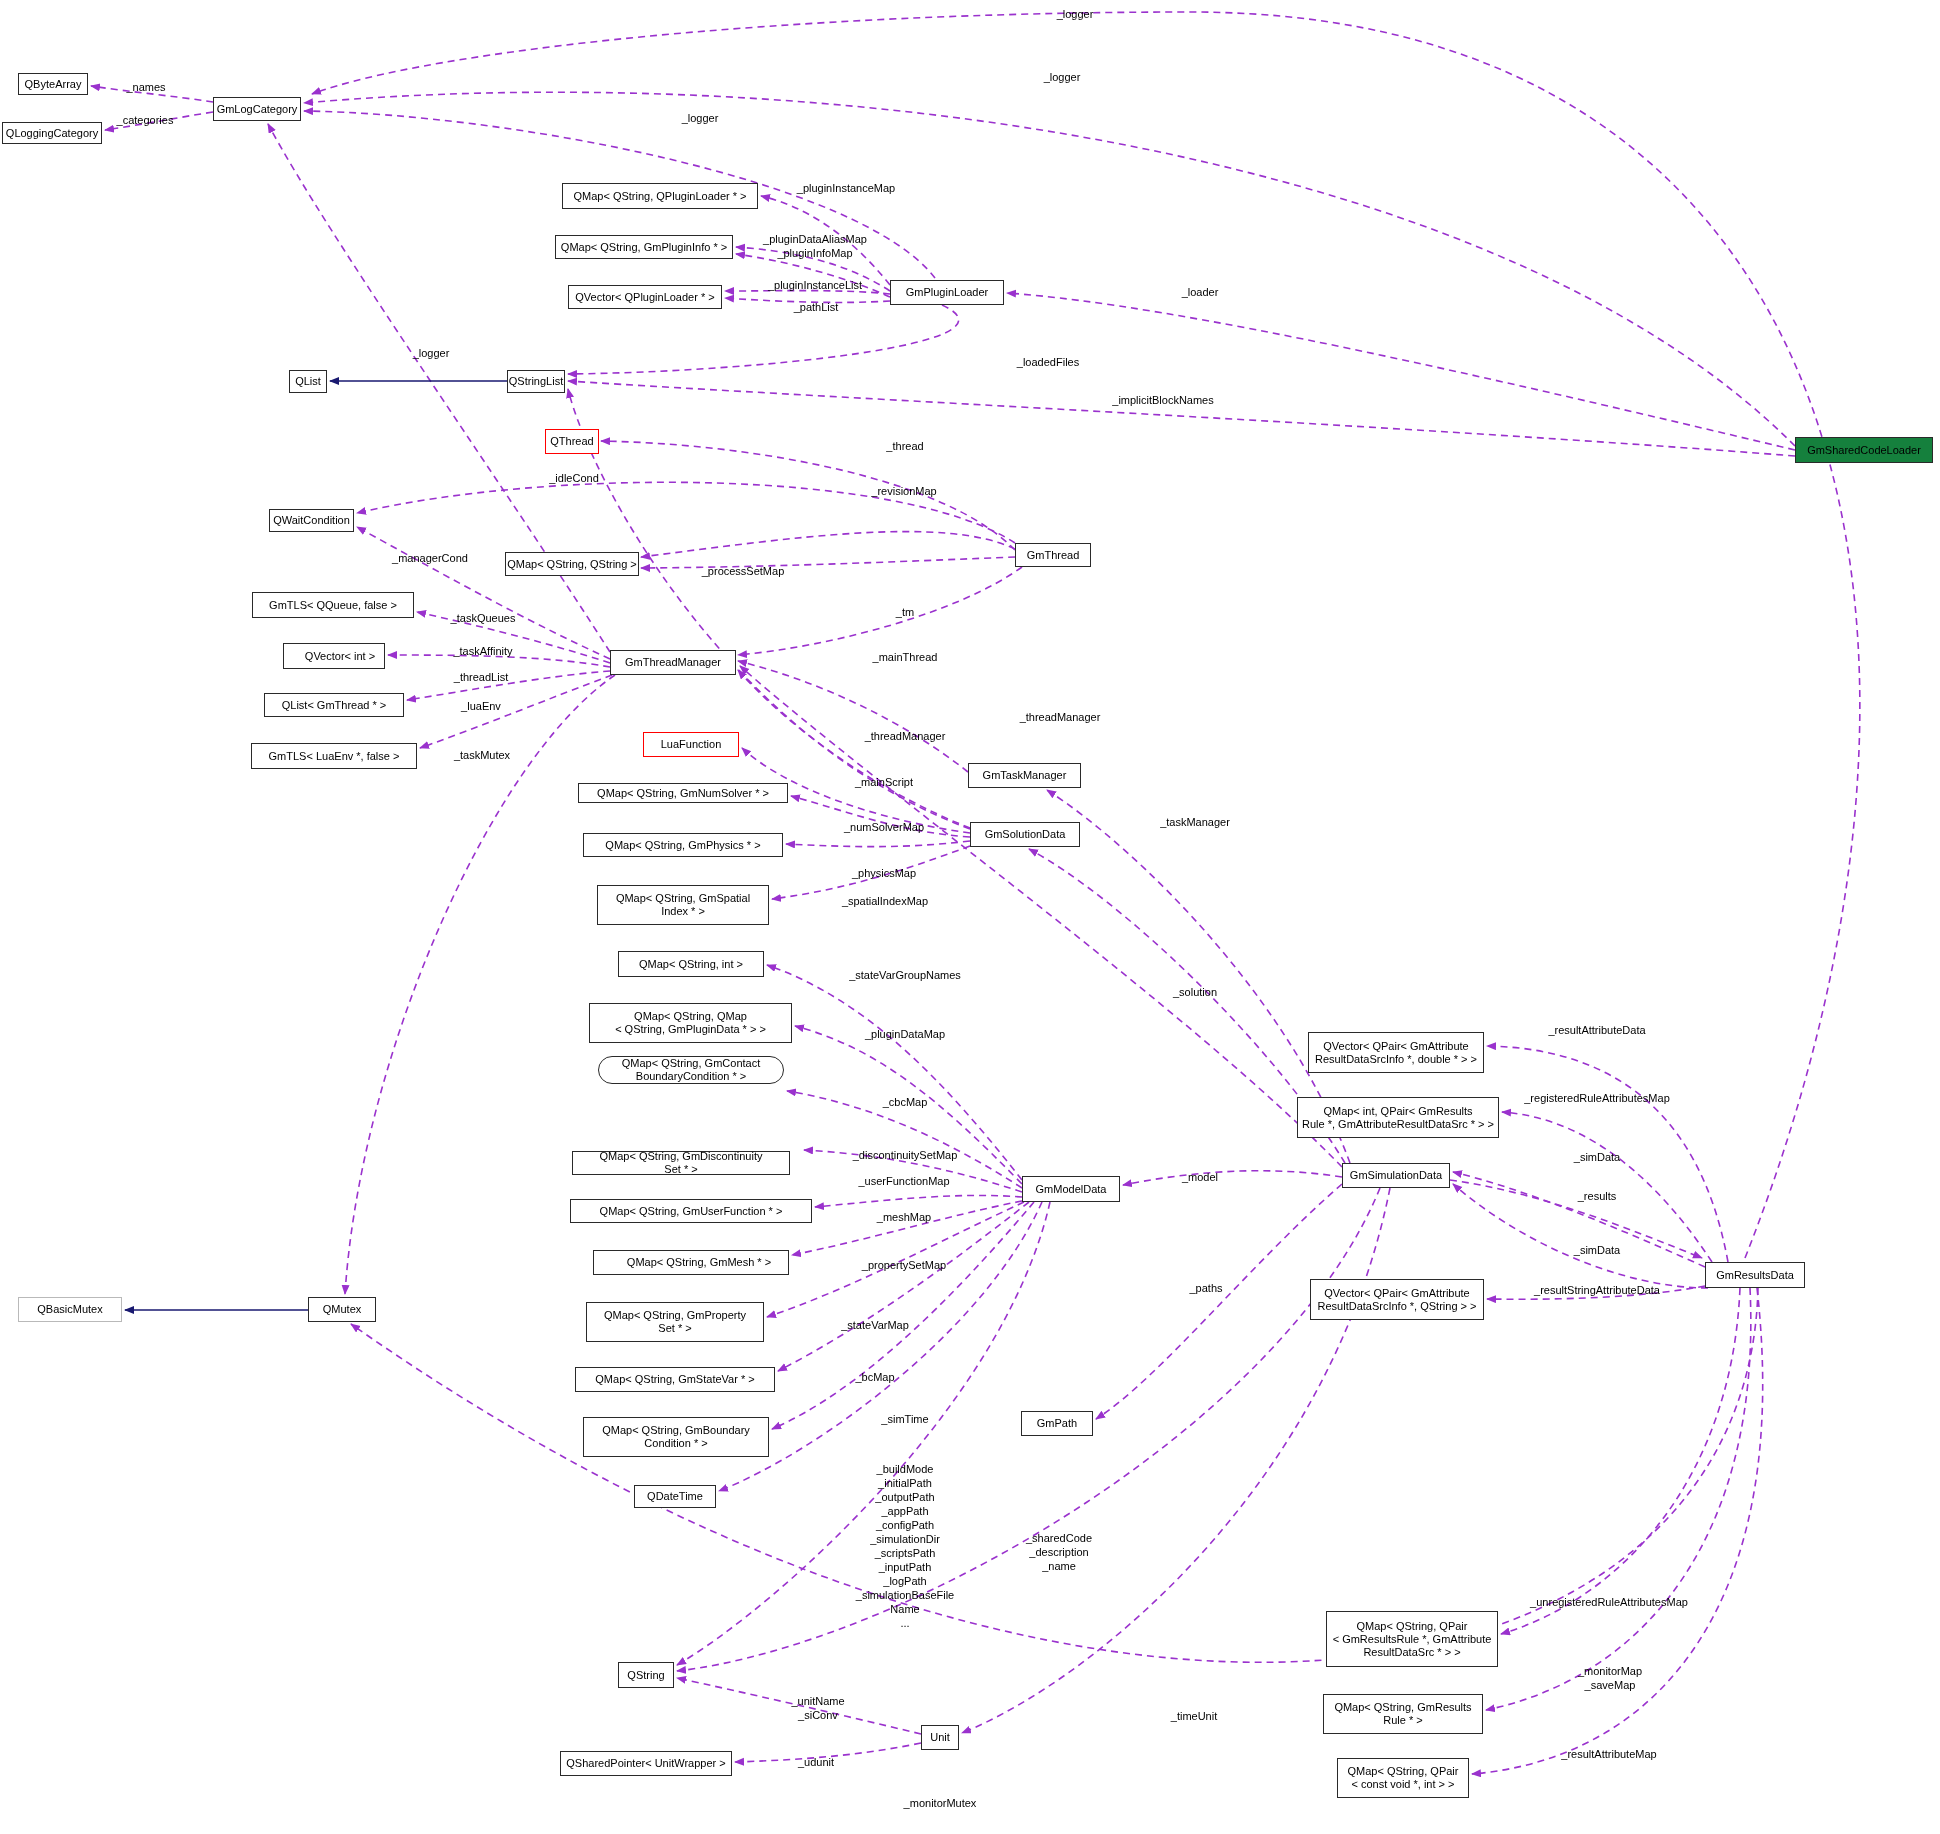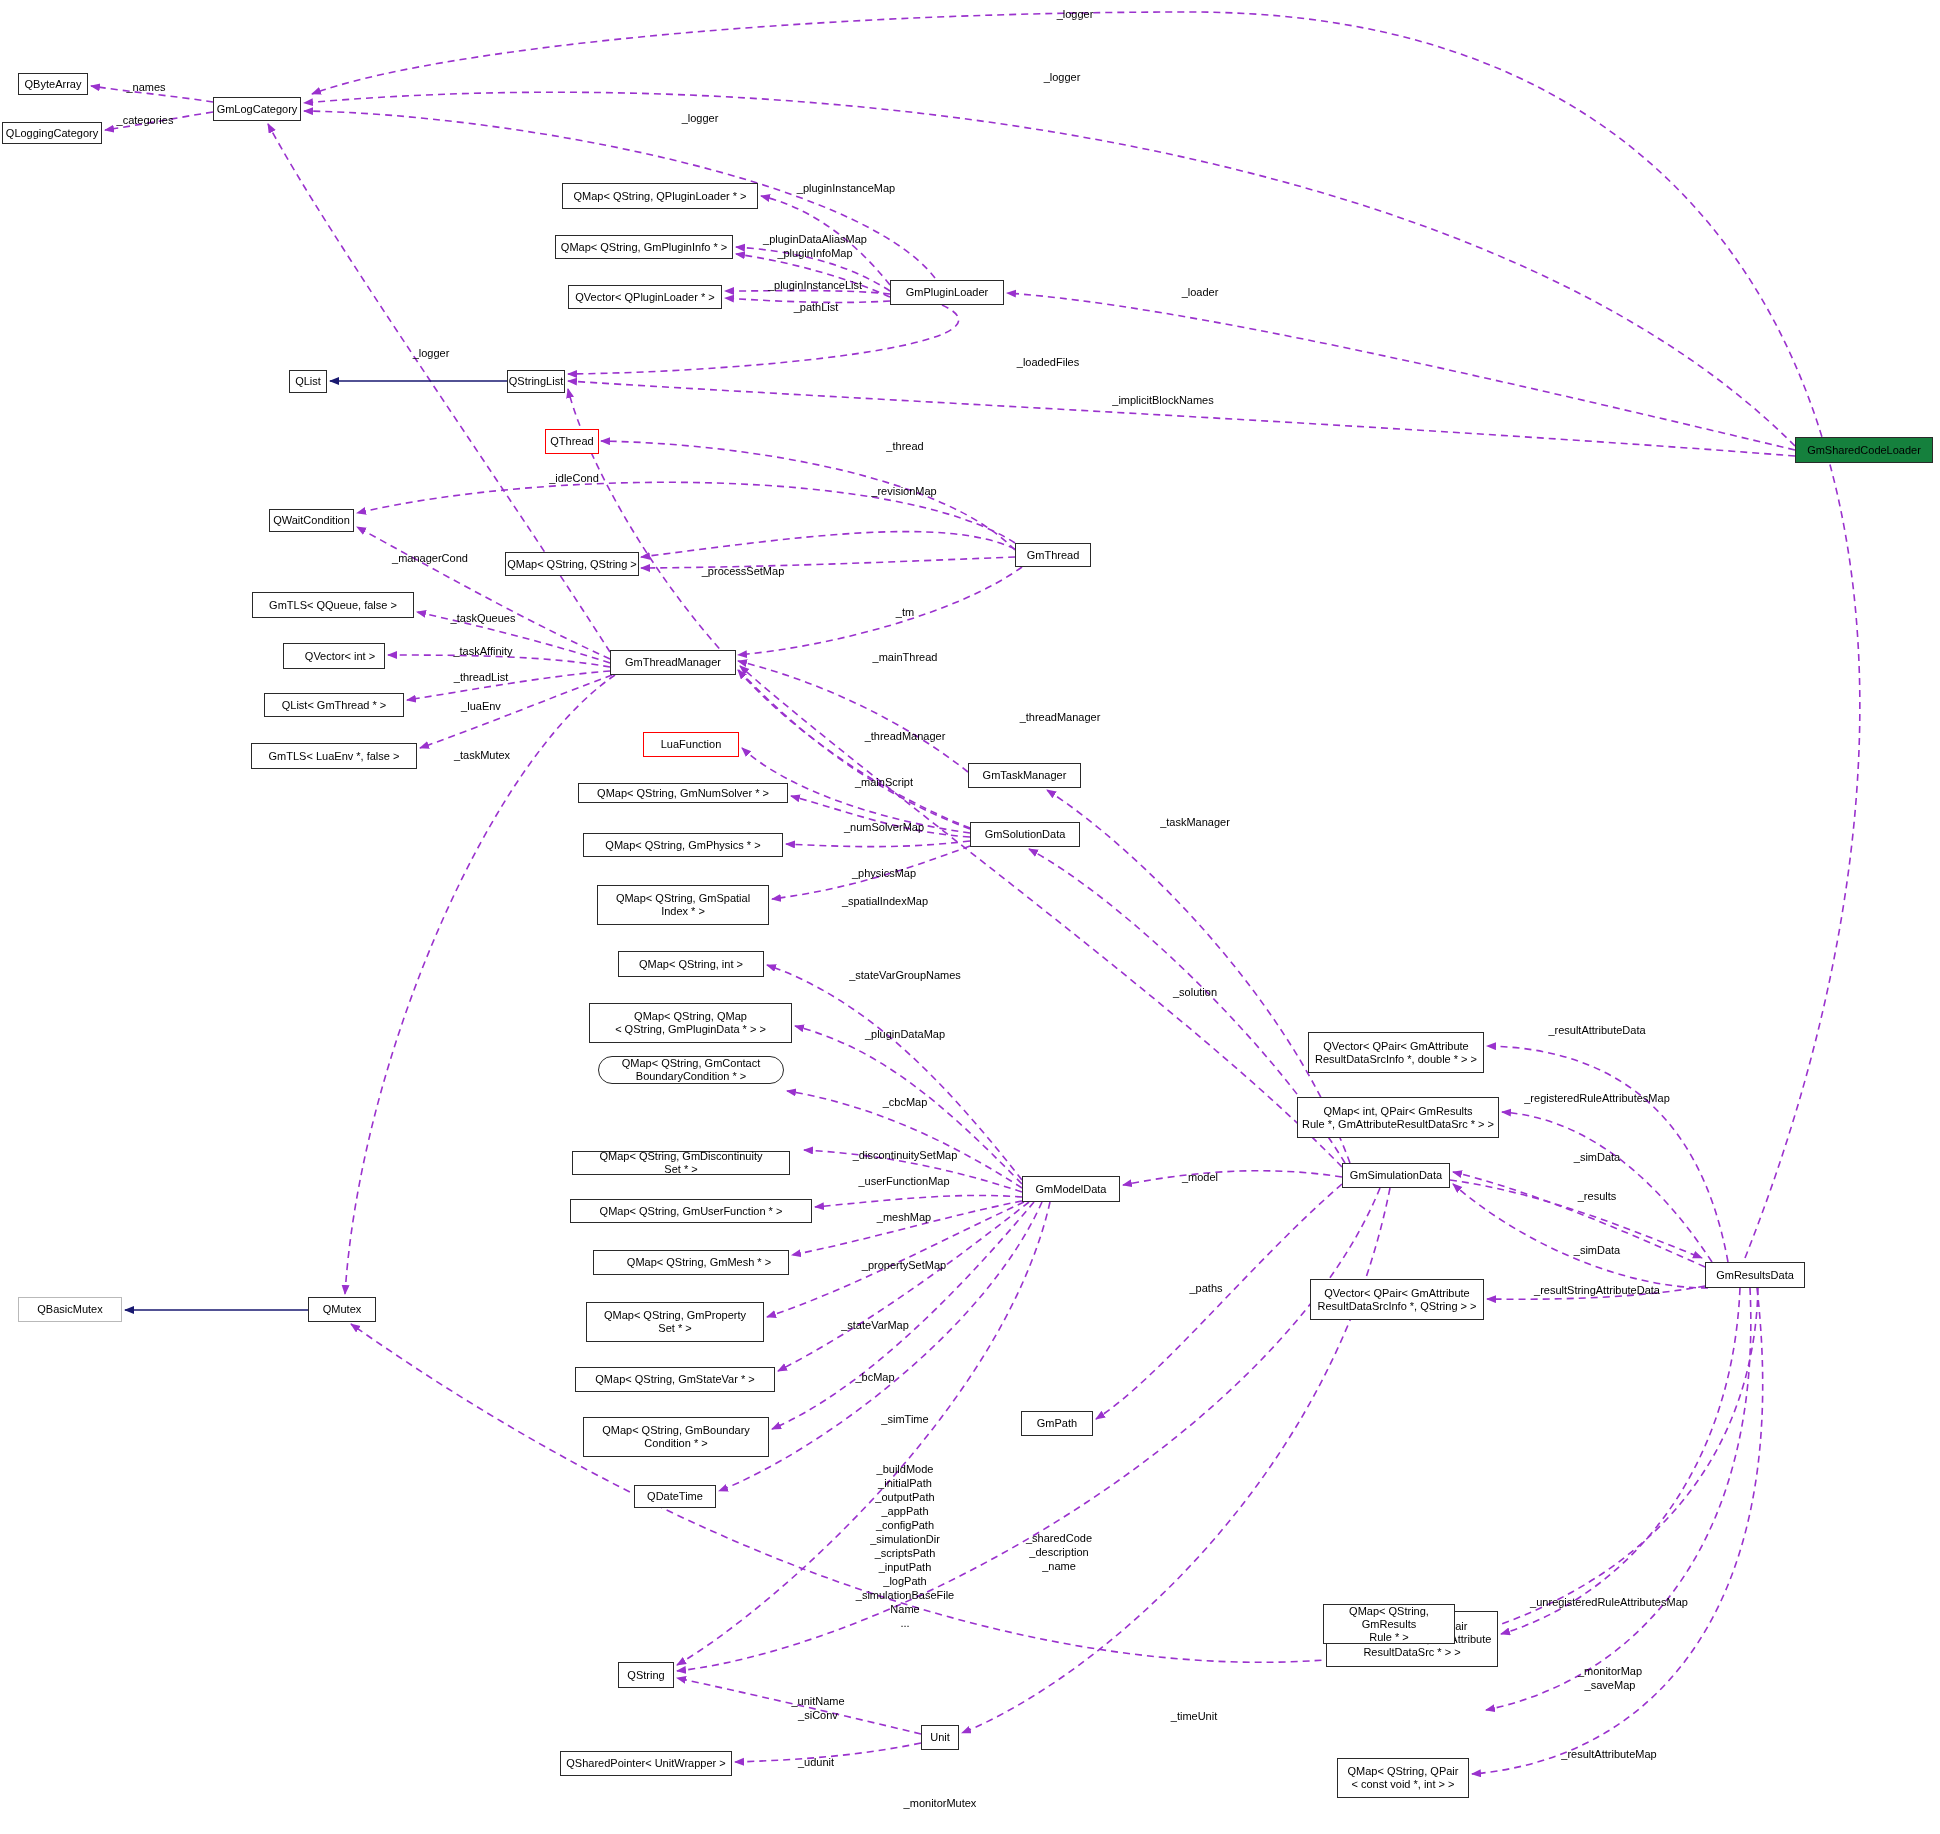--- a/index.html
+++ b/index.html
@@ -147,21 +147,21 @@
       <div class="node n" style="left: 1308px; top: 1032px; width: 176px; height: 41px;">QVector&lt; QPair&lt; GmAttribute
 ResultDataSrcInfo *, double * &gt; &gt;</div>
       <div class="node n" style="left: 1297px; top: 1097px; width: 202px; height: 41px;">QMap&lt; int, QPair&lt; GmResults
 Rule *, GmAttributeResultDataSrc * &gt; &gt;</div>
       <div class="node n" style="left: 1310px; top: 1279px; width: 174px; height: 41px;">QVector&lt; QPair&lt; GmAttribute
 ResultDataSrcInfo *, QString &gt; &gt;</div>
       <div class="node n" style="left: 1705px; top: 1262px; width: 100px; height: 26px;">GmResultsData</div>
       <div class="node n" style="left: 1326px; top: 1611px; width: 172px; height: 56px;">QMap&lt; QString, QPair
 &lt; GmResultsRule *, GmAttribute
 ResultDataSrc * &gt; &gt;</div>
-      <div class="node n" style="left: 1323px; top: 1604px; width: 132px; height: 40px;">QMap&lt; QString, GmResults
+      <div class="node n" style="left: 1323px; top: 1694px; width: 160px; height: 40px;">QMap&lt; QString, GmResults
 Rule * &gt;</div>
       <div class="node n" style="left: 1337px; top: 1758px; width: 132px; height: 40px;">QMap&lt; QString, QPair
 &lt; const void *, int &gt; &gt;</div>
       <div class="node g" style="left: 1795px; top: 437px; width: 138px; height: 26px;">GmSharedCodeLoader</div>
     </div>
   <div id="labels">
       <div class="elabel" style="left: 1075px; top: 14px;">_logger</div>
       <div class="elabel" style="left: 1062px; top: 77px;">_logger</div>
       <div class="elabel" style="left: 700px; top: 118px;">_logger</div>
       <div class="elabel" style="left: 146px; top: 87px;">_names</div>

